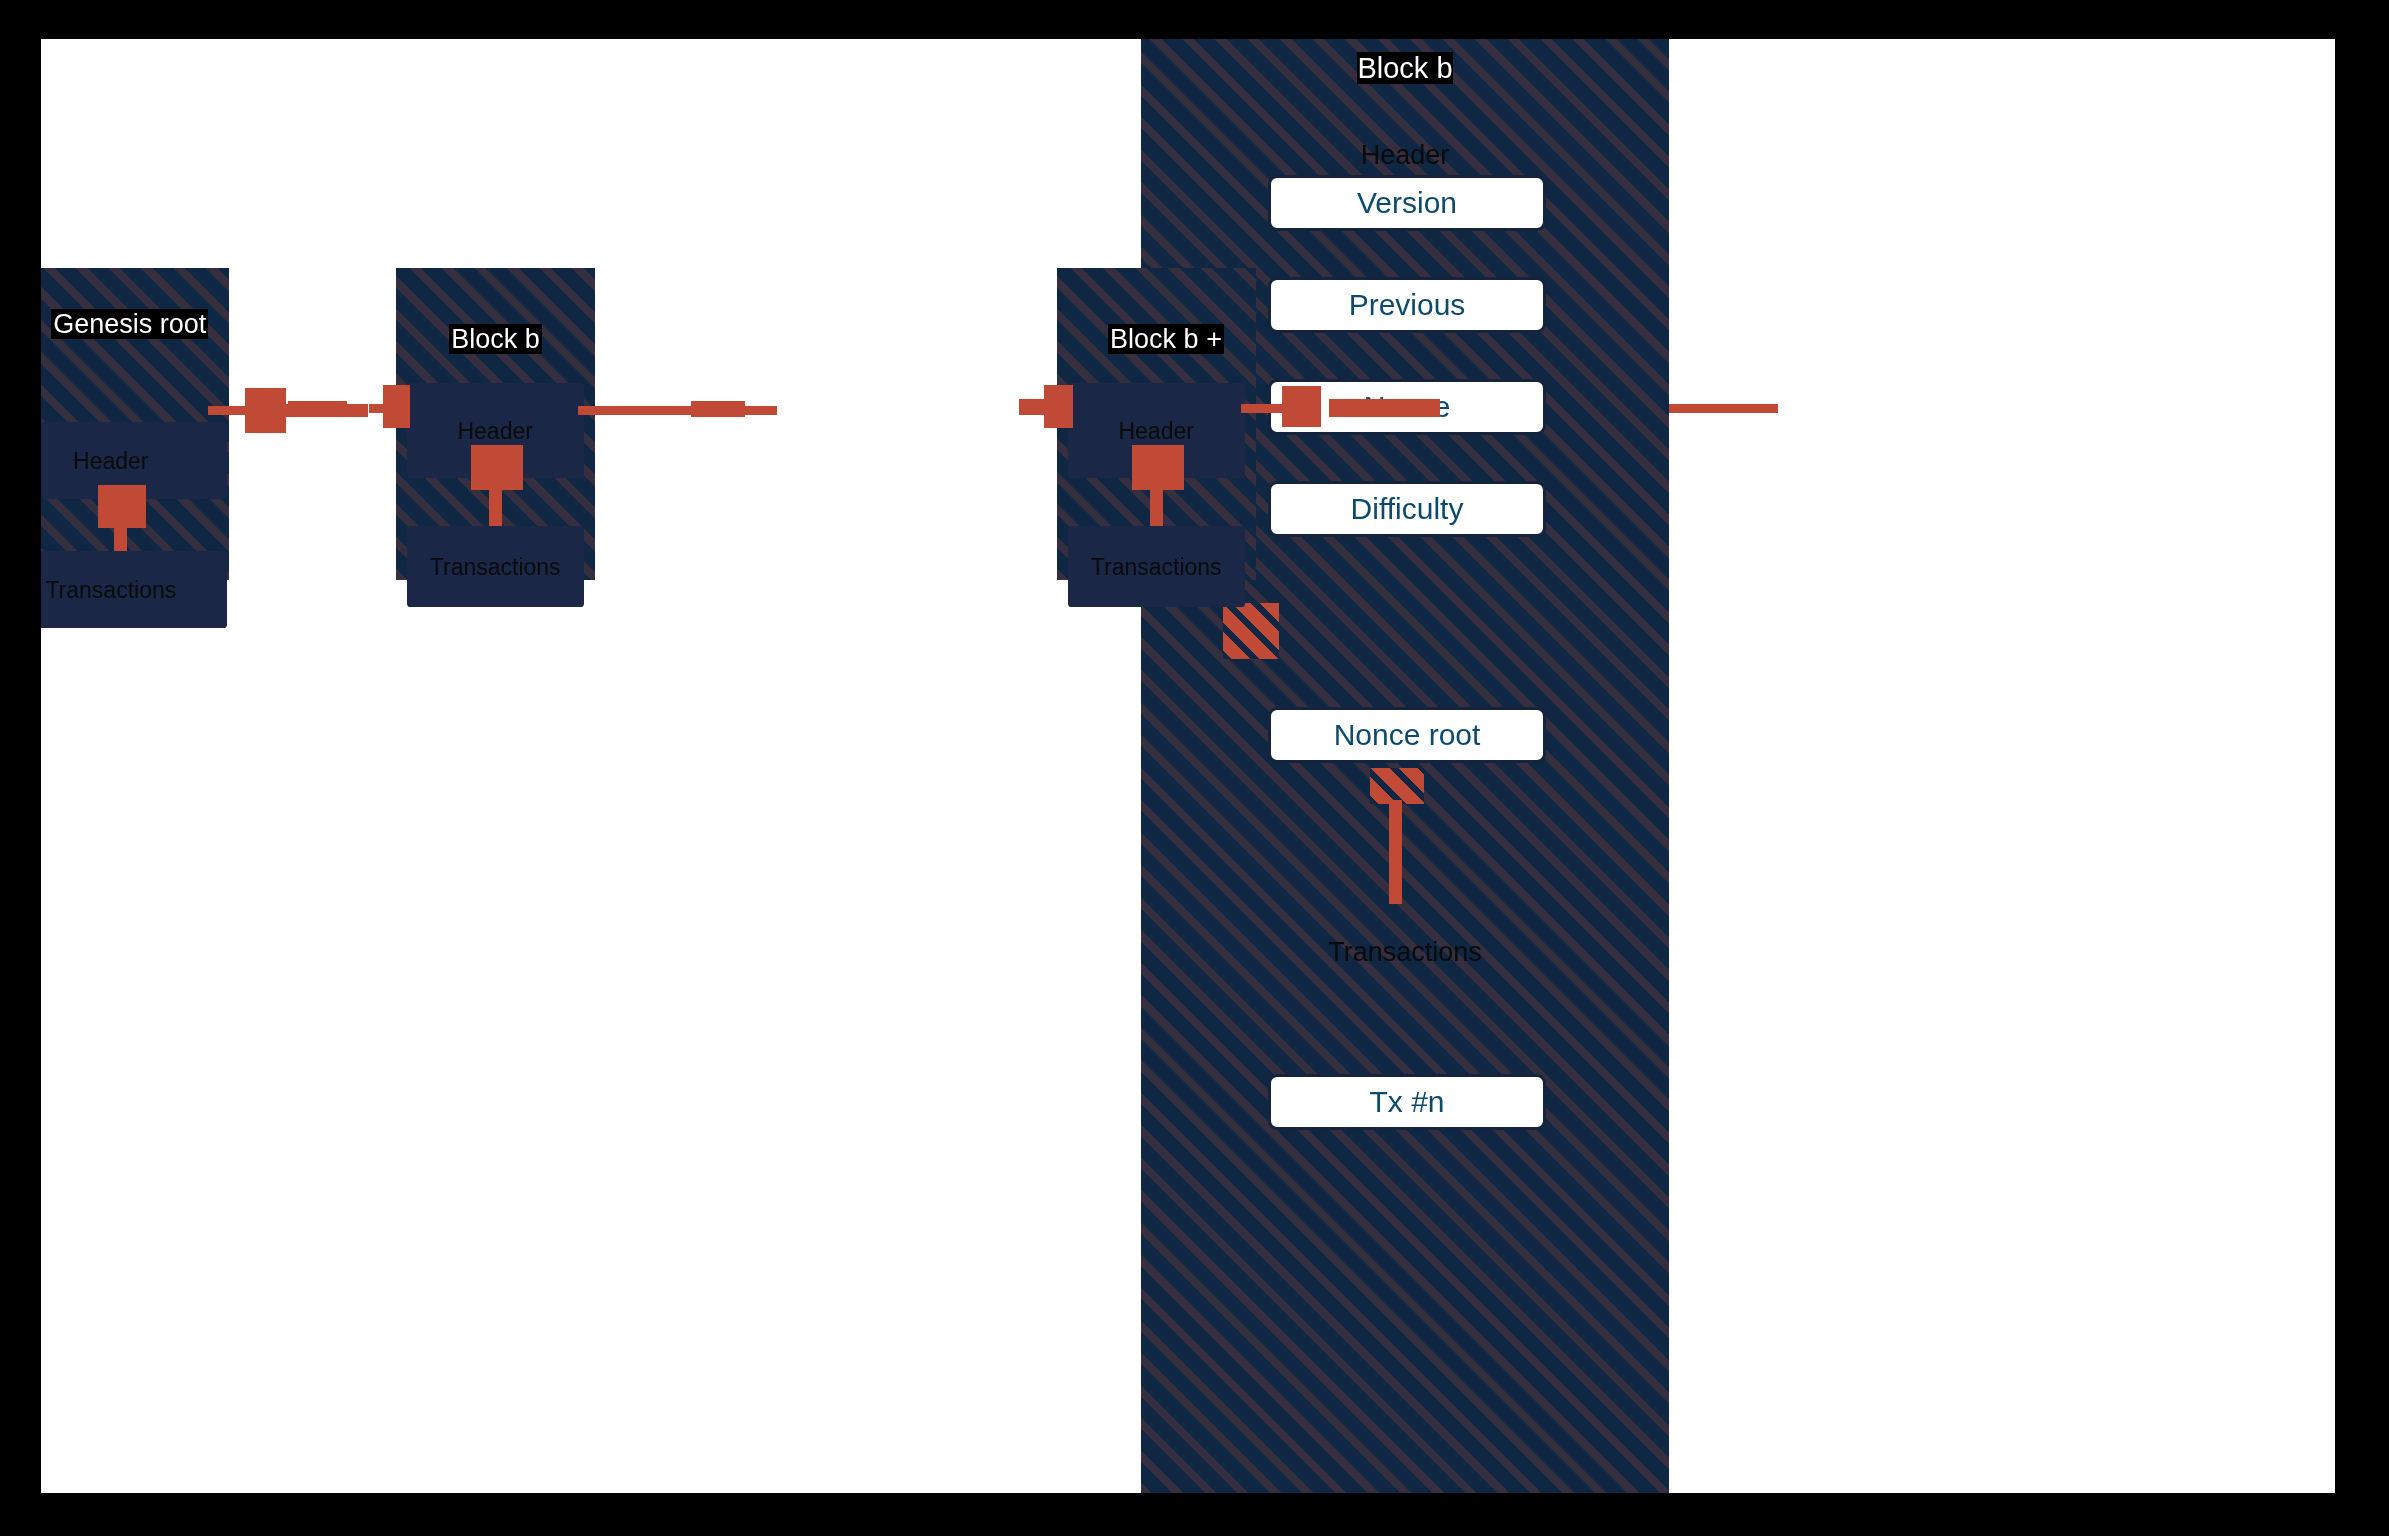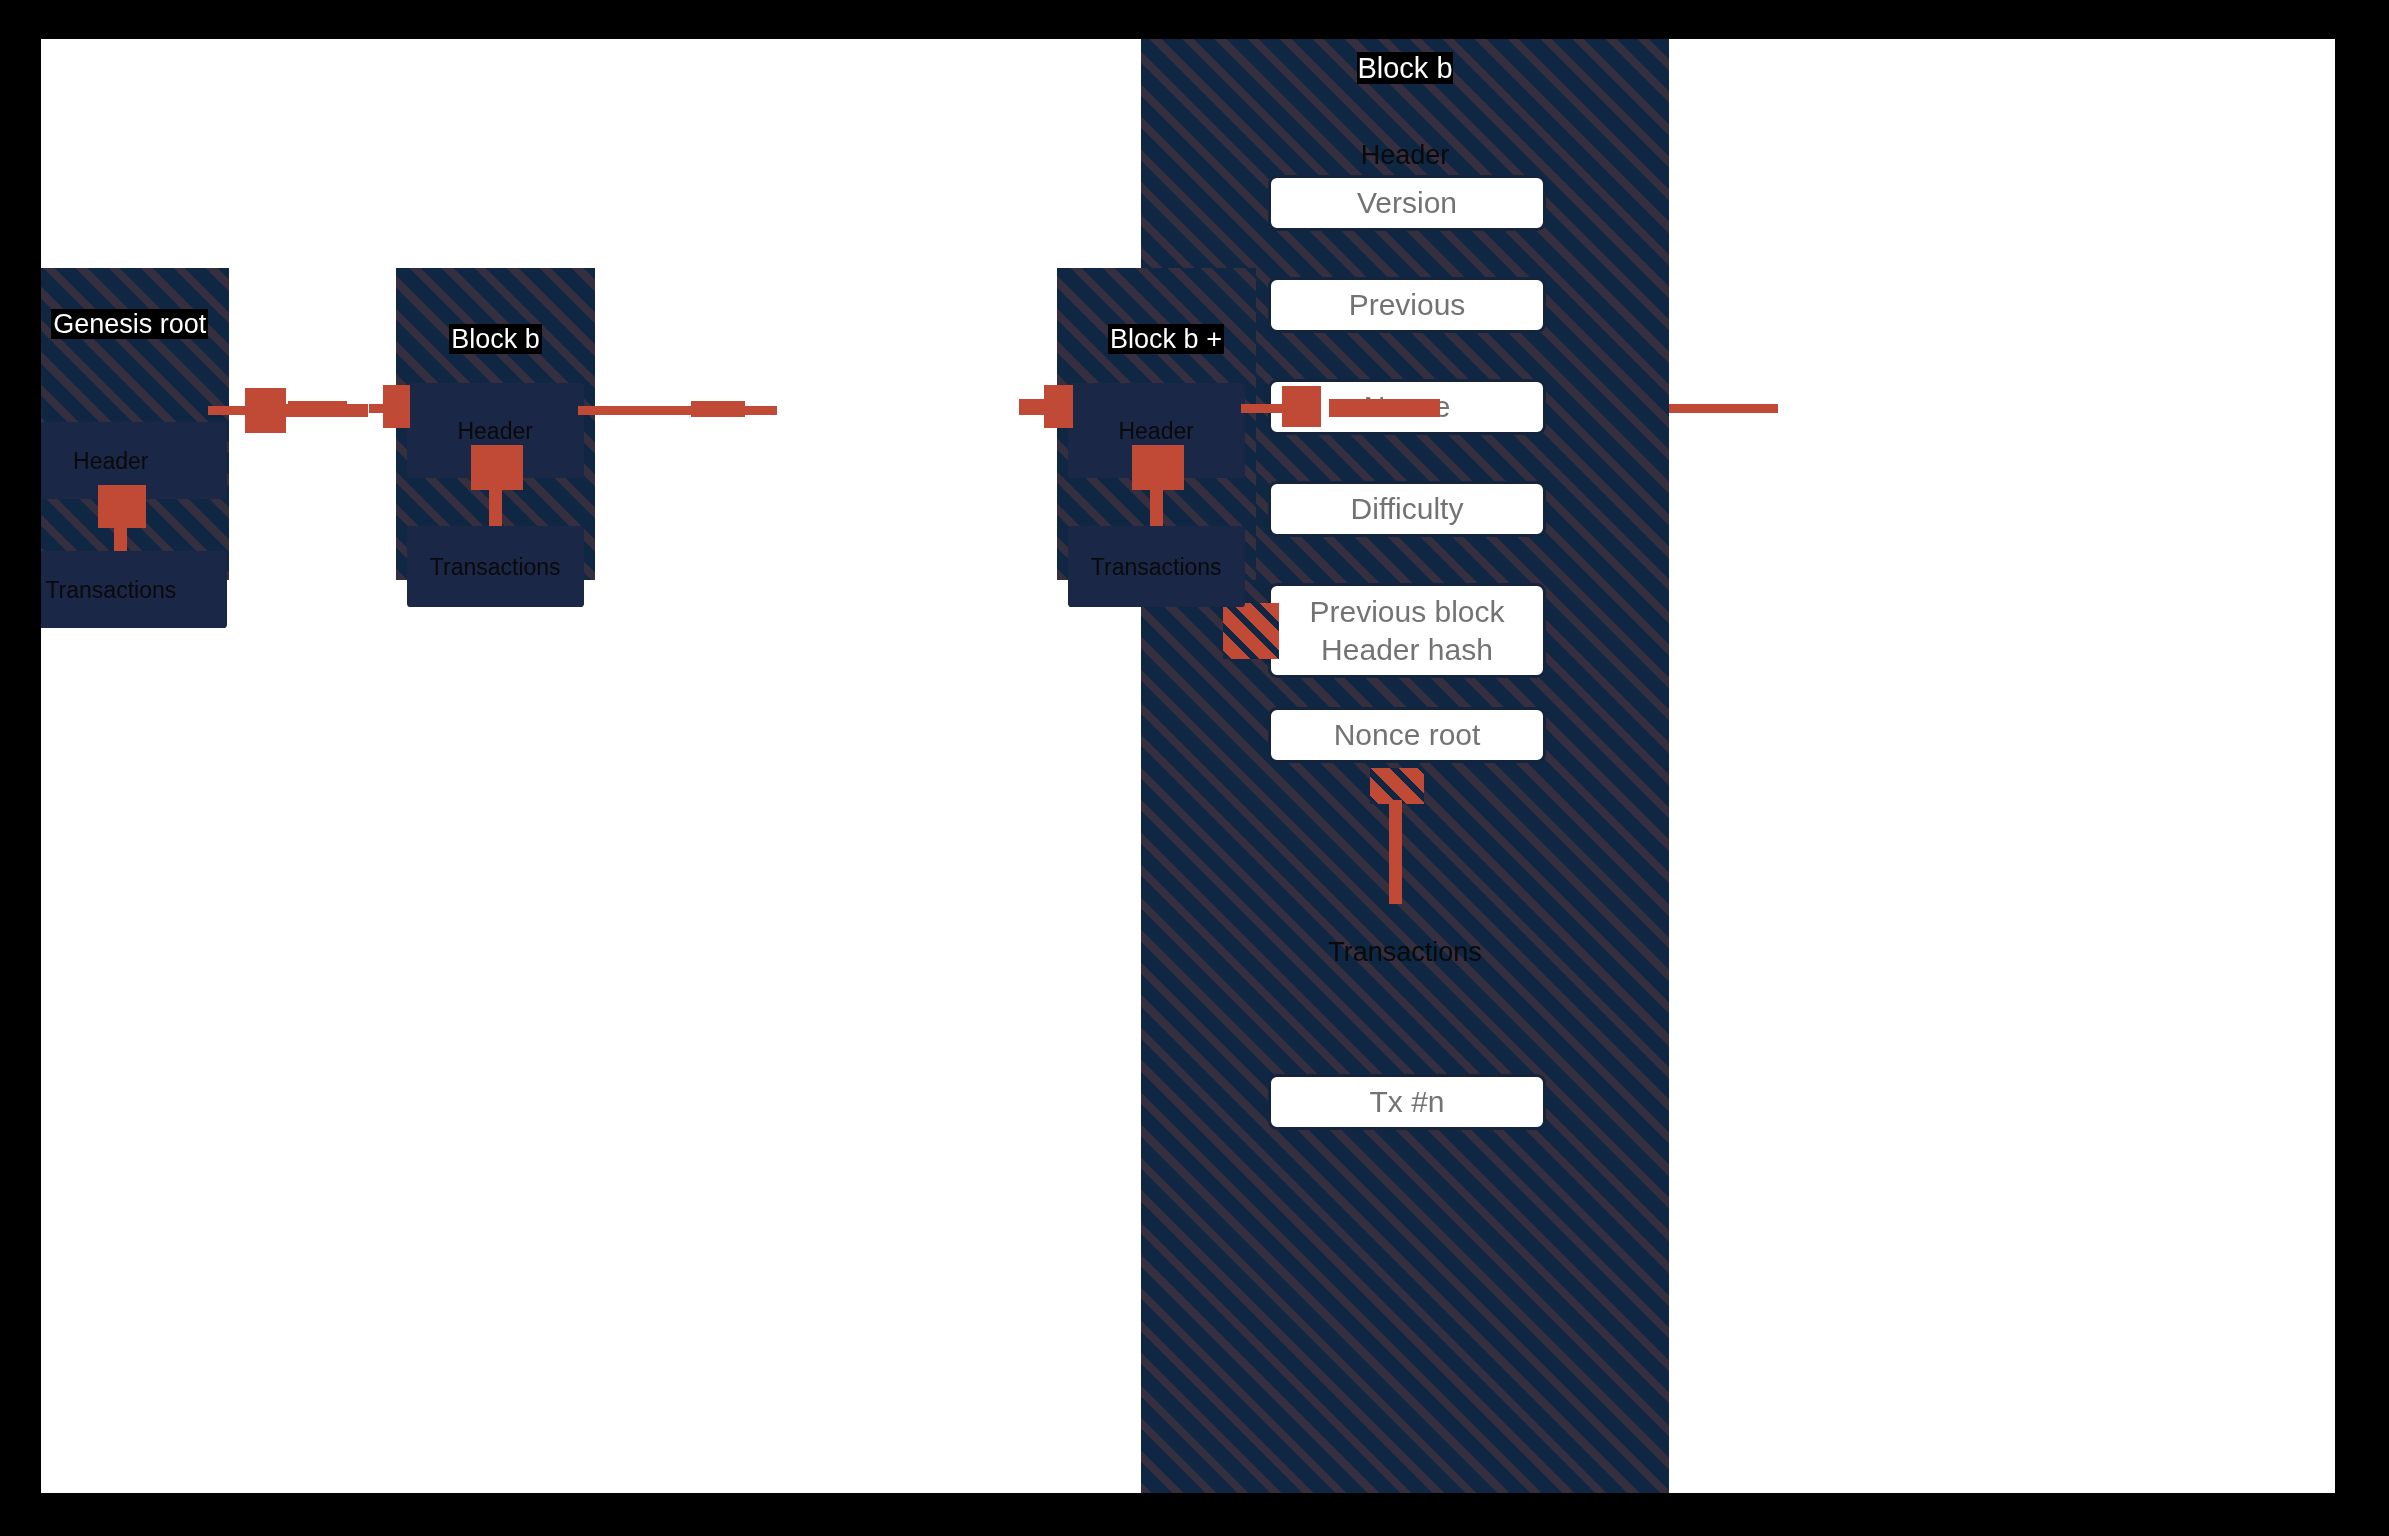--- a/index.html
+++ b/index.html
@@ -125,21 +125,21 @@
     border: 3.6px solid #13243C;
     border-radius: 9px;
     display: flex;
     align-items: center;
     justify-content: center;
     text-align: center;
   }
   .field-box span {
     font-size: 30px;
     line-height: 38px;
-    color: #737373;
+    color: #0c4a6e;
     white-space: pre-line;
   }
 
   
   .col-caption {
     position: absolute;
     left: 0; right: 0;
     text-align: center;
     font-size: 27px;
     color: #0a0a0a;
@@ -181,24 +181,20 @@
       </div>
 
       <div class="field-box" style="left:127px; top:379px; width:278px; height:56px;">
         <span>Nonce</span>
       </div>
 
       <div class="field-box" style="left:127px; top:481px; width:278px; height:56px;">
         <span>Difficulty</span>
       </div>
 
-      <div class="field-box" style="left:127px; top:583px; width:278px; height:95px;">
-        <span>Previous block
-Header hash</span>
-      </div>
 
       <div class="field-box" style="left:127px; top:707px; width:278px; height:56px;">
         <span>Nonce root</span>
       </div>
 
       <div class="arrow-hatch" style="left:229px; top:768px; width:54px; height:36px;"></div>
       <div class="v-connector-stem" style="left:248px; top:800px; width:12.5px; height:104px;"></div>
 
       <div class="col-caption" style="top:937px;">Transactions</div>
 

